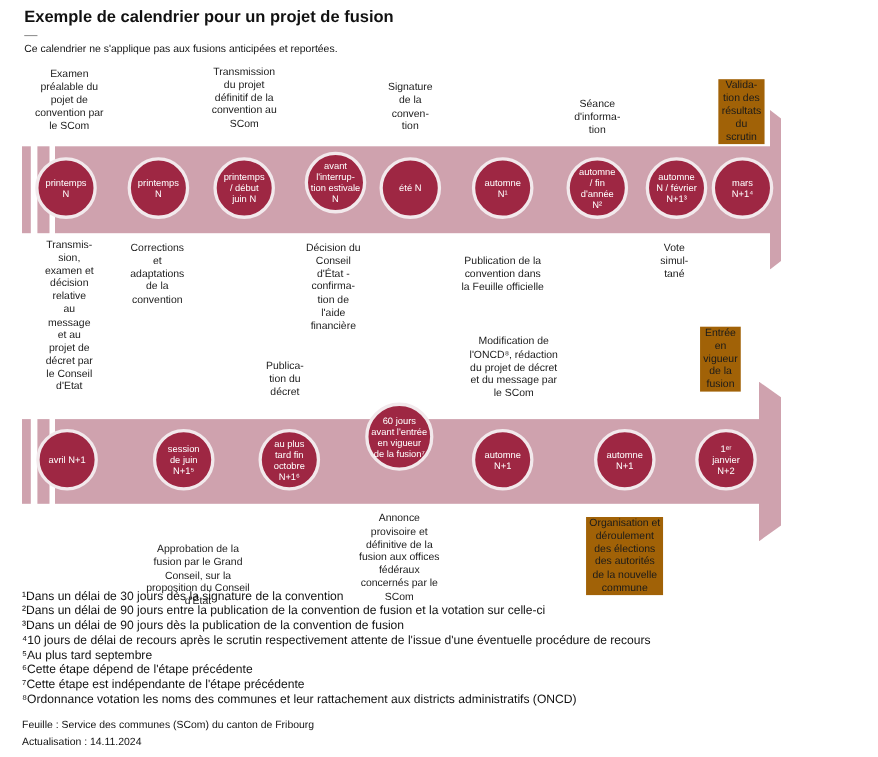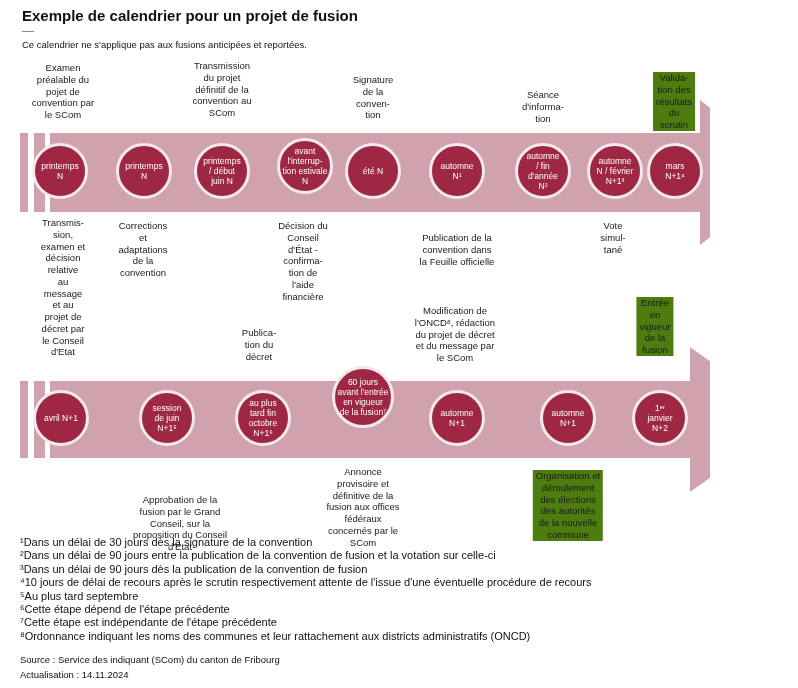--- a/index.html
+++ b/index.html
@@ -16,21 +16,21 @@
   }
   .title{position:absolute;left:22px;top:7px;font-size:15px;font-weight:bold;color:#111;white-space:nowrap;}
   .dash{position:absolute;left:22px;top:24px;font-size:12px;color:#7a7a7a;}
   .subtitle{position:absolute;left:22px;top:39px;font-size:9.5px;color:#111;}
   .arrow-svg{position:absolute;z-index:0;}
   .arrow-shape{fill:var(--arrow_fill);}
   .lbl{
     position:absolute;transform:translateX(-50%);text-align:center;
     font-size:9.5px;line-height:1.24;white-space:pre-line;color:#1a1a1a;z-index:1;
   }
-  .lbl.bg{background:#4d7c0f;z-index:3;padding:0 3px;}
+  .lbl.bg{background:#a16207;z-index:3;padding:0 3px;}
   .circle{
     position:absolute;width:56px;height:56px;border-radius:50%;
     border:3px solid var(--circle_ring);background:var(--circle_fill);color:var(--circle_text);
     display:flex;align-items:center;justify-content:center;text-align:center;
     font-size:8.5px;line-height:1.18;white-space:pre-line;z-index:2;
   }
   .circle.big{width:62px;height:62px;}
   .footnotes{position:absolute;left:20px;top:536px;font-size:11px;line-height:13.4px;color:#111;z-index:1;}
   .source{position:absolute;left:20px;top:652px;font-size:9.5px;line-height:15px;color:#111;}
 </style>
@@ -129,21 +129,21 @@
 financière</div>
   <div class="lbl" style="left:259px;top:327px;">Publica-
 tion du
 décret</div>
   <div class="lbl" style="left:457px;top:220px;margin-top:12px;">Publication de la
 convention dans
 la Feuille officielle</div>
   <div class="lbl" style="left:613px;top:220px;">Vote
 simul-
 tané</div>
-  <div class="lbl" style="left:455px;top:305px;">Modification de
+  <div class="lbl" style="left:467px;top:305px;">Modification de
 l'ONCD⁸, rédaction
 du projet de décret
 et du message par
 le SCom</div>
   <div class="lbl bg" style="left:655px;top:297px;">Entrée
 en
 vigueur
 de la
 fusion</div>
 
@@ -187,21 +187,21 @@
 commune</div>
 
   <div class="footnotes">
     <div>¹Dans un délai de 30 jours dès la signature de la convention</div>
     <div>²Dans un délai de 90 jours entre la publication de la convention de fusion et la votation sur celle-ci</div>
     <div>³Dans un délai de 90 jours dès la publication de la convention de fusion</div>
     <div>⁴10 jours de délai de recours après le scrutin respectivement attente de l'issue d'une éventuelle procédure de recours</div>
     <div>⁵Au plus tard septembre</div>
     <div>⁶Cette étape dépend de l'étape précédente</div>
     <div>⁷Cette étape est indépendante de l'étape précédente</div>
-    <div>⁸Ordonnance indiquant les noms des communes et leur rattachement aux districts administratifs (ONCD)</div>
+    <div>⁸Ordonnance votation les noms des communes et leur rattachement aux districts administratifs (ONCD)</div>
   </div>
 
   <div class="source">
-    <div>Source : Service des indiquant (SCom) du canton de Fribourg</div>
+    <div>Feuille : Service des communes (SCom) du canton de Fribourg</div>
     <div>Actualisation : 14.11.2024</div>
   </div>
 
 </div>
 
 </body></html>

